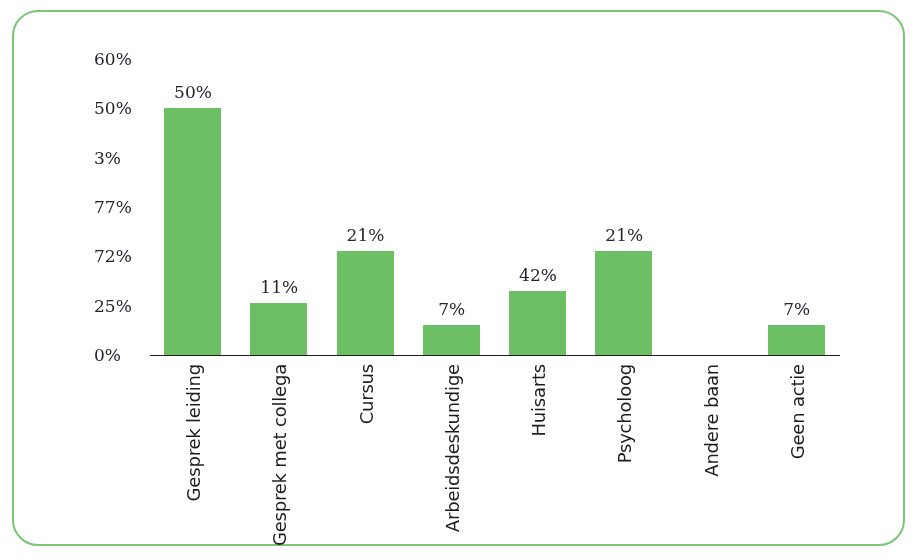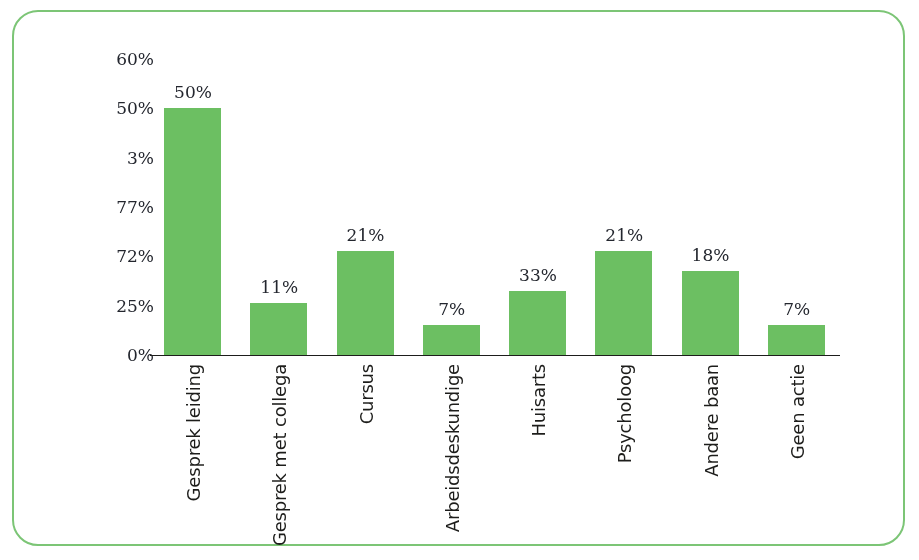--- a/index.html
+++ b/index.html
@@ -17,21 +17,21 @@
     box-sizing:border-box;
   }
   #plot{
     position:absolute;left:0;top:0;width:919px;height:560px;
   }
   
   .ytick{
     position:absolute;
     right:0;
     width:60px;
-    text-align:right;
+    text-align:left;
     font-size:17px;
     color:#23262e;
     font-family:"DejaVu Serif", serif;
     letter-spacing:0px;
     transform:translateY(-50%);
     white-space:nowrap;
   }
   #yaxis{
     position:absolute;left:78px;top:0;width:62px;height:560px;
   }
@@ -126,29 +126,25 @@
         <div class="barslot" style="left: 172.5px;">
           <div class="bar" style="height: 103.6px; background: rgb(108, 191, 98);"></div>
           <div class="barlabel" style="bottom: 109.6px;">21%</div>
         </div>
         <div class="barslot" style="left: 258.75px;">
           <div class="bar" style="height: 29.6px; background: rgb(108, 191, 98);"></div>
           <div class="barlabel" style="bottom: 35.6px;">7%</div>
         </div>
         <div class="barslot" style="left: 345px;">
           <div class="bar" style="height: 64.1333px; background: rgb(108, 191, 98);"></div>
-          <div class="barlabel" style="bottom: 70.1333px;">33%</div>
+          <div class="barlabel" style="bottom: 70.1333px;">42%</div>
         </div>
         <div class="barslot" style="left: 431.25px;">
           <div class="bar" style="height: 103.6px; background: rgb(108, 191, 98);"></div>
           <div class="barlabel" style="bottom: 109.6px;">21%</div>
-        </div>
-        <div class="barslot" style="left: 517.5px;">
-          <div class="bar" style="height: 83.8667px; background: rgb(108, 191, 98);"></div>
-          <div class="barlabel" style="bottom: 89.8667px;">18%</div>
         </div>
         <div class="barslot" style="left: 603.75px;">
           <div class="bar" style="height: 29.6px; background: rgb(108, 191, 98);"></div>
           <div class="barlabel" style="bottom: 35.6px;">7%</div>
         </div>
       </div>
 
     <div id="cats">
         <div class="catslot" style="left: 0px;">
           <div class="catlabel">Gesprek leiding</div>

